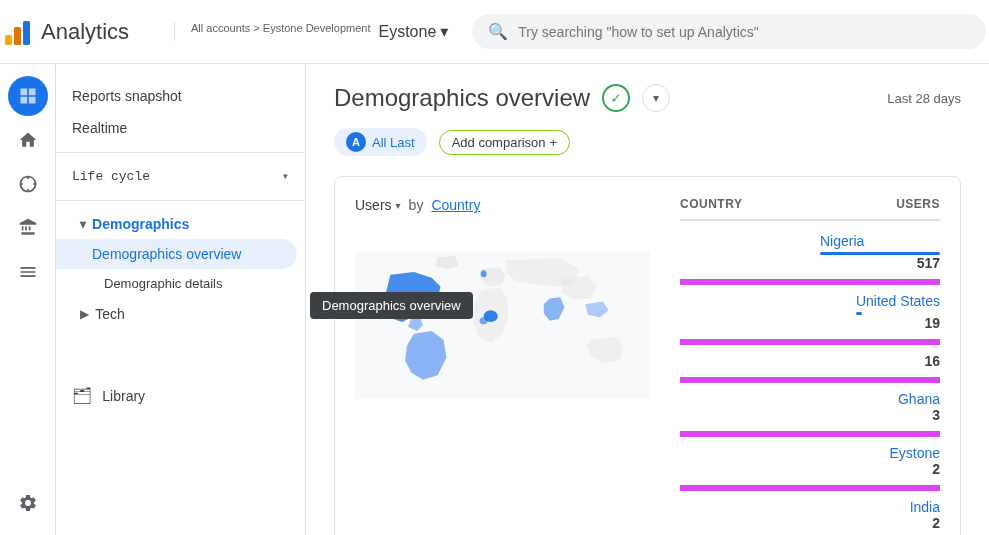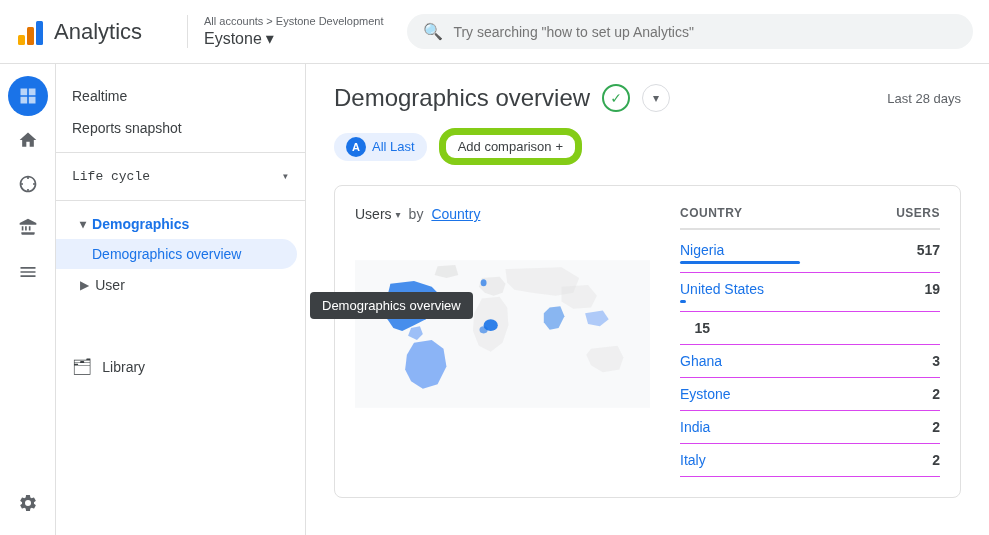--- a/index.html
+++ b/index.html
@@ -3,21 +3,21 @@
   <meta charset="utf-8">
   <style>
     * { box-sizing: border-box; margin: 0; padding: 0; }
     body { font-family: 'Google Sans', Arial, sans-serif; background: #fff; overflow: hidden; width: 989px; height: 535px; display: flex; flex-direction: column; }
 
     
     .topbar {
       height: 64px;
       display: flex;
       align-items: center;
-      padding: 0 16px;
+      padding: 0 3px;
       border-bottom: 1px solid #e0e0e0;
       gap: 16px;
       flex-shrink: 0;
     }
     .logo-area {
       display: flex;
       align-items: center;
       gap: 8px;
       min-width: 155px;
     }
@@ -25,22 +25,22 @@
       width: 30px;
       height: 30px;
     }
     .app-title {
       font-size: 22px;
       font-weight: 400;
       color: #3c4043;
     }
     .account-selector {
       display: flex;
-      flex-direction: column;
-      gap: 2px;
+      flex-direction: row;
+      gap: 8px;
       border-left: 1px solid #e0e0e0;
       padding-left: 16px;
     }
     .breadcrumb-text {
       font-size: 11px;
       color: #5f6368;
     }
     .account-name {
       display: flex;
       align-items: center;
@@ -274,21 +274,21 @@
       font-size: 11px;
       display: flex;
       align-items: center;
       justify-content: center;
       font-weight: 700;
     }
     .add-comparison-btn {
       display: flex;
       align-items: center;
       gap: 4px;
-      border: 7px solid #84cc16;
+      border: 1px solid #84cc16;
       border-radius: 16px;
       padding: 4px 12px;
       font-size: 13px;
       color: #3c4043;
       cursor: pointer;
       background: #fff;
     }
 
     
     .map-section {
@@ -352,23 +352,24 @@
     .table-header-cell {
       font-size: 12px;
       font-weight: 600;
       color: #5f6368;
       text-transform: uppercase;
       letter-spacing: 0.5px;
     }
     .table-row {
       display: flex;
       justify-content: space-between;
-      align-items: flex-start;
+      align-items: flex-end;
       padding: 8px 0;
-      border-bottom: 1px solid #d946ef;
+      border-bottom: 6px solid #d946ef;
+      flex-direction: column;
     }
     .country-name {
       font-size: 14px;
       color: #1a73e8;
       cursor: pointer;
     }
     .country-users {
       font-size: 14px;
       color: #3c4043;
       min-width: 30px;
@@ -449,41 +450,44 @@
     </div>
     <div class="icon-nav-item icon-nav-bottom" style="margin-top:auto;margin-bottom:12px;">
       <svg width="20" height="20" viewBox="0 0 24 24" fill="currentColor">
           <path d="M19.14 12.94c.04-.3.06-.61.06-.94 0-.32-.02-.64-.07-.94l2.03-1.58a.49.49 0 0 0 .12-.61l-1.92-3.32a.49.49 0 0 0-.59-.22l-2.39.96a7.06 7.06 0 0 0-1.62-.94l-.36-2.54a.484.484 0 0 0-.48-.41h-3.84c-.24 0-.43.17-.47.41l-.36 2.54c-.59.24-1.13.57-1.62.94l-2.39-.96a.49.49 0 0 0-.59.22L2.74 8.87a.48.48 0 0 0 .12.61l2.03 1.58c-.05.3-.07.63-.07.94s.02.64.07.94l-2.03 1.58a.49.49 0 0 0-.12.61l1.92 3.32c.12.22.37.29.59.22l2.39-.96c.5.36 1.04.67 1.62.94l.36 2.54c.05.24.24.41.48.41h3.84c.24 0 .44-.17.47-.41l.36-2.54c.59-.27 1.13-.58 1.62-.94l2.39.96c.22.08.47 0 .59-.22l1.92-3.32a.48.48 0 0 0-.12-.61l-2.01-1.58zM12 15.6a3.6 3.6 0 1 1 0-7.2 3.6 3.6 0 0 1 0 7.2z"></path>
         </svg>
     </div>
   </div>
 
   <div class="sidebar">
     <div class="sidebar-item top-level">
+      <span>Reports snapshot</span>
+    </div>
+    <div class="sidebar-item top-level">
       <span>Realtime</span>
-    </div>
-    <div class="sidebar-item top-level">
-      <span>Reports snapshot</span>
     </div>
     <div class="sidebar-divider"></div>
     <div class="sidebar-section-label">
       <span>Life cycle</span>
       <span class="chevron">▾</span>
     </div>
     <div class="sidebar-divider"></div>
     <div class="demographics-header">
       <span class="arrow">▾</span>
       <span>Demographics</span>
     </div>
     <div class="sidebar-sub-item active">
       <span>Demographics overview</span>
     </div>
+    <div class="sidebar-sub-sub-item">
+      <span>Demographic details</span>
+    </div>
     <div class="sidebar-item" style="padding-left:24px;">
       <span style="margin-right:6px;font-size:12px;color:#5f6368;">▶</span>
-      <span>User</span>
+      <span>Tech</span>
     </div>
     <div style="height: 40px;"></div>
     <div class="library-item">
       <span style="font-size:16px;">🗂</span>
       <span>Library</span>
     </div>
   </div>
 
   <div class="content">
     <div class="content-header">
@@ -569,21 +573,21 @@
 
         <div class="table-row">
           <div>
             <div class="country-name">United States</div>
             <div style="height:3px;width:6px;background:#1a73e8;border-radius:2px;margin-top:3px;"></div>
           </div>
           <span class="country-users">19</span>
         </div>
 
         <div class="table-row">
-          <span class="country-users">15</span>
+          <span class="country-users">16</span>
         </div>
 
         <div class="table-row">
           <div>
             <div class="country-name">Ghana</div>
           </div>
           <span class="country-users">3</span>
         </div>
 
         <div class="table-row">

